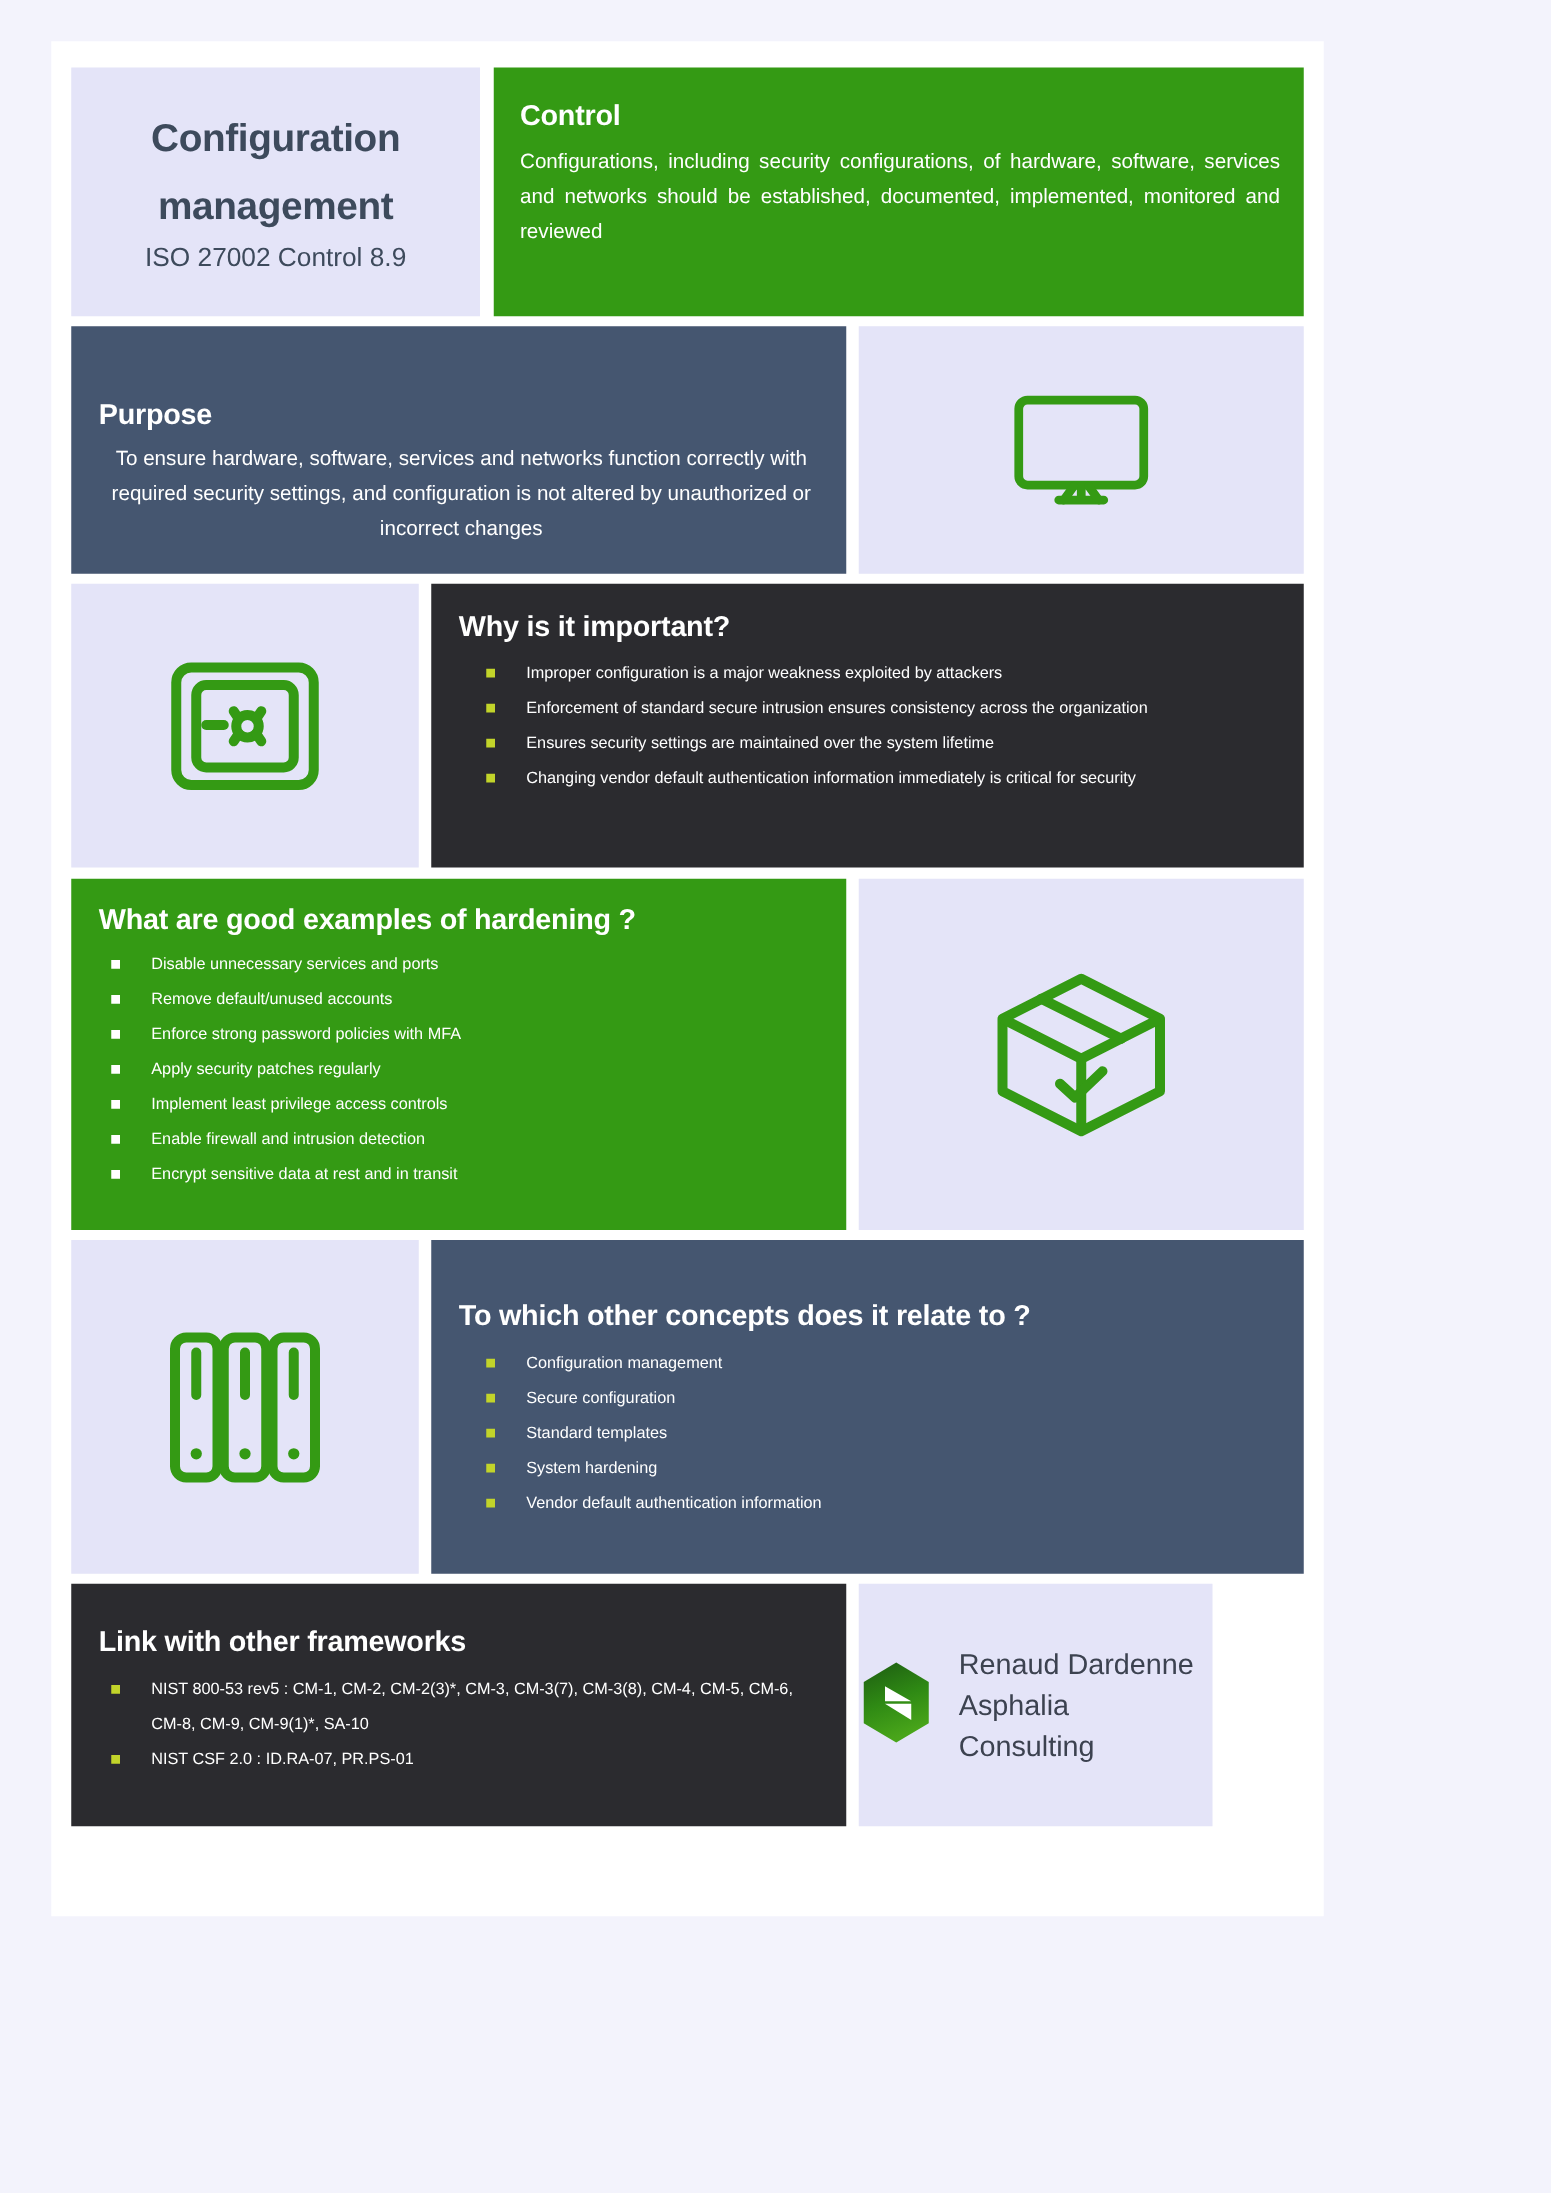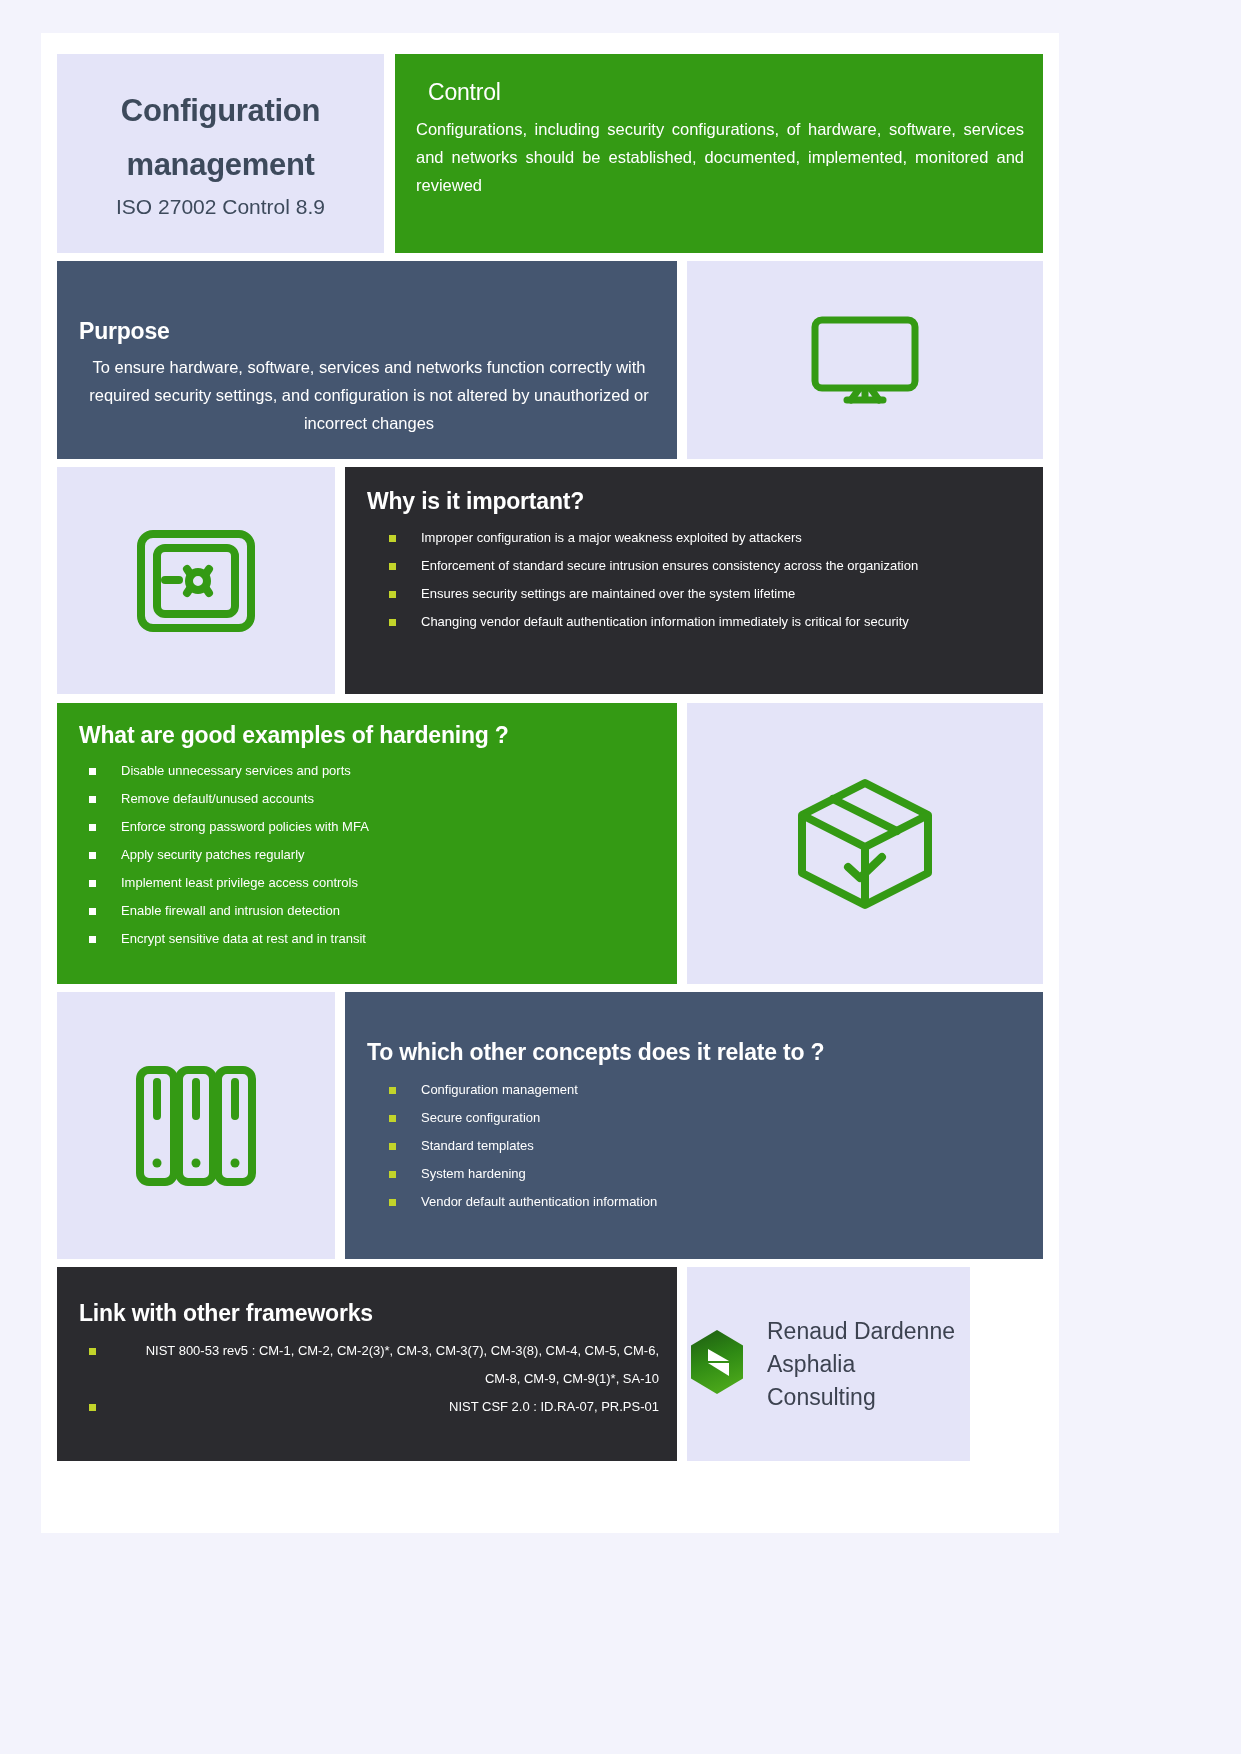--- a/index.html
+++ b/index.html
@@ -33,21 +33,21 @@
   #title-panel .t2{
     position:absolute;left:0;top:142px;width:100%;
     text-align:center;color:#3d4a5c;
     font-size:21px;line-height:22px;
   }
 
   
   #control-panel{left:354px;top:21px;width:648px;height:199px;}
   #control-panel .h{
     position:absolute;left:21px;top:25px;
-    color:#fff;font-size:23px;font-weight:normal;letter-spacing:-0.2px;margin-left:12px;
+    color:#fff;font-size:23px;font-weight:bold;letter-spacing:-0.2px;
   }
   #control-panel .body{
     position:absolute;left:21px;top:61px;width:608px;
     color:#fff;font-size:16.5px;line-height:28px;text-align:justify;
   }
 
   
   #purpose-panel{left:16px;top:228px;width:620px;height:198px;}
   #purpose-panel .h{
     position:absolute;left:22px;top:57px;
@@ -85,21 +85,21 @@
     color:#fff;font-size:23px;font-weight:bold;letter-spacing:-0.2px;
   }
   #rel-panel ul{margin:0;padding:0;position:absolute;left:44px;top:84px;width:630px;}
 
   
   #fw-panel{left:16px;top:1234px;width:620px;height:194px;}
   #fw-panel .h{
     position:absolute;left:22px;top:33px;
     color:#fff;font-size:23px;font-weight:bold;letter-spacing:-0.2px;
   }
-  #fw-panel ul{margin:0;padding:0;position:absolute;left:32px;top:70px;width:570px;text-align:right;}
+  #fw-panel ul{margin:0;padding:0;position:absolute;left:32px;top:70px;width:570px;}
   #sig-panel{left:646px;top:1234px;width:283px;height:194px;}
 
   
   ul{list-style:none;}
   li{
     position:relative;padding-left:32px;
     font-size:13px;line-height:28px;color:#ffffff;
     margin:0 0 0 0;
   }
   li::before{

